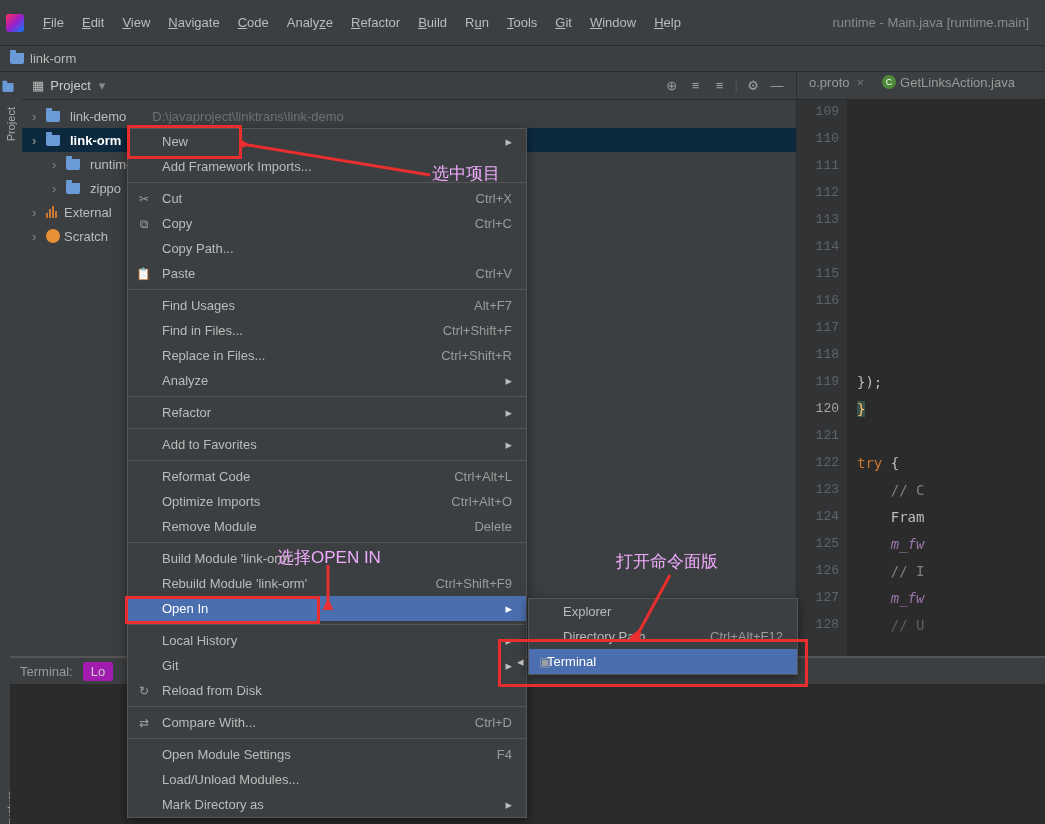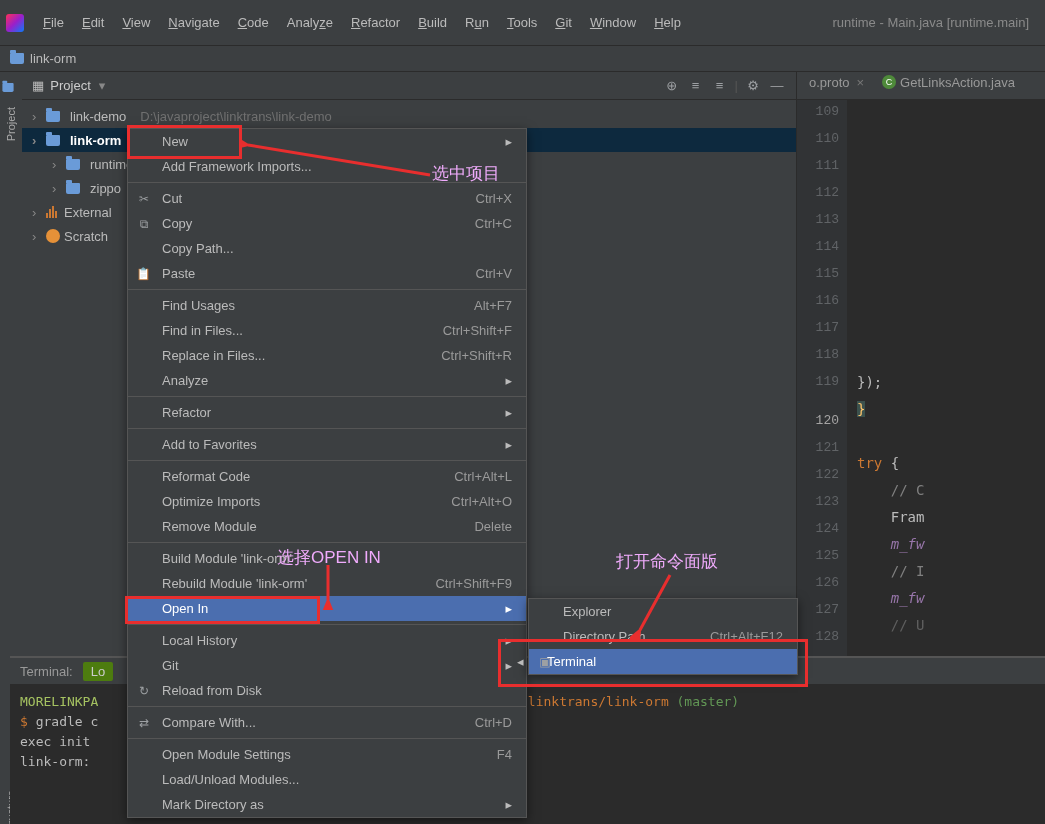--- a/index.html
+++ b/index.html
@@ -121,21 +121,21 @@
       padding-left: 10px;
       gap: 4px;
       color: #bbbbbb;
     }
     .tree-row.selected {
       background: #0d293e;
       color: #ffffff;
       font-weight: bold;
     }
     .tree-row .arrow { width: 10px; color: #888; }
-    .tree-row .dimmed { color: #707070; margin-left: 10px; font-weight: normal; }
+    .tree-row .dimmed { color: #707070; margin-left: 22px; font-weight: normal; }
     .tree-row.d1 { padding-left: 30px; }
     .bars-icon {
       width: 14px; height: 12px;
       display: inline-flex; align-items: flex-end; gap: 1px;
     }
     .bars-icon span { width: 2px; background: #cc7832; }
     .orange-bubble {
       width: 14px; height: 14px; border-radius: 50%;
       background: #e69138; position: relative;
     }
@@ -173,21 +173,21 @@
     .gutter-ln {
       width: 50px;
       background: #313335;
       text-align: right;
       padding: 4px 8px 0 0;
       font-family: Liberation Mono, monospace;
       font-size: 13px;
       color: #606366;
     }
     .gutter-ln .ln { height: 27px; }
-    .gutter-ln .ln.hl { color: #a4a3a3; margin-top: 12px; }
+    .gutter-ln .ln.hl { color: #a4a3a3; }
     .code-area {
       flex: 1;
       padding: 4px 0 0 10px;
       font-family: Consolas, monospace;
       font-size: 14px;
       white-space: pre;
       position: relative;
     }
     .code-line { height: 27px; }
     .kw { color: #cc7832; }
@@ -234,21 +234,21 @@
       z-index: 1;
     }
     .term-header {
       height: 26px;
       background: #3c3f41;
       display: flex; align-items: center;
       padding: 0 10px; gap: 10px;
       color: #999;
     }
     .term-tab {
-      background: #4d7c0f;
+      background: #a21caf;
       padding: 2px 8px;
       border-radius: 2px;
       color: #ccc;
     }
     .term-body {
       padding: 8px 10px;
       font-family: Consolas, monospace;
       font-size: 13px;
       line-height: 20px;
     }
@@ -396,29 +396,20 @@
           <div class="ln">128</div>
         </div>
       <div class="code-area" id="code"><div class="code-line"></div><div class="code-line"></div><div class="code-line"></div><div class="code-line"></div><div class="code-line"></div><div class="code-line"></div><div class="code-line"></div><div class="code-line"></div><div class="code-line"></div><div class="code-line"></div><div class="code-line">});</div><div class="code-line"><span class="yellow-brace">}</span></div><div class="code-line"></div><div class="code-line"><span class="kw">try</span> {</div><div class="code-line">    <span class="cmt">// C</span></div><div class="code-line">    Fram</div><div class="code-line">    <span class="field">m_fw</span></div><div class="code-line">    <span class="cmt">// I</span></div><div class="code-line">    <span class="field">m_fw</span></div><div class="code-line" style="opacity: 0.6;">    <span class="cmt">// U</span></div></div>
     </div>
   </div>
 
   <div class="terminal-panel">
     <div class="term-header">
       <span>Terminal:</span>
       <span class="term-tab">Lo</span>
-    </div>
-    <div class="term-body">
-      <div><span class="g">MORELINKPA</span></div>
-      <div><span class="y">$</span> <span>gradle c</span></div>
-      <div><span>exec init</span></div>
-      <div><span>link-orm:</span></div>
-      <div style="position:absolute; left:510px; top:34px; font-family:Consolas,monospace; font-size:13px;">
-        <span class="y">/linktrans/link-orm </span><span class="c">(master)</span>
-      </div>
     </div>
   </div>
 </div>
 
 <div class="context-menu main-ctx" id="mainctx">
     <div class="ctx-row">
       <span>New</span>
       <span class="subarrow">▸</span>
     </div>
     <div class="ctx-row">

